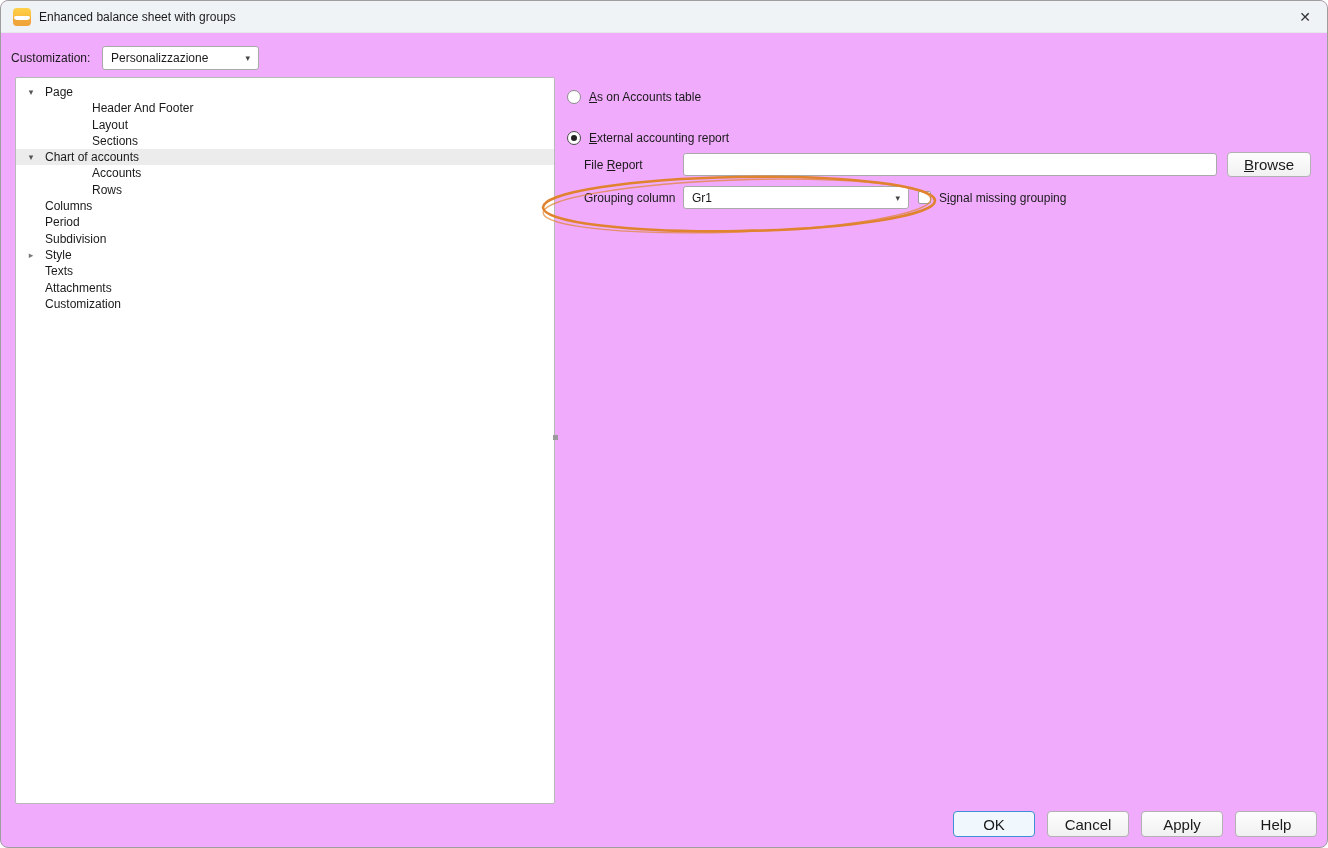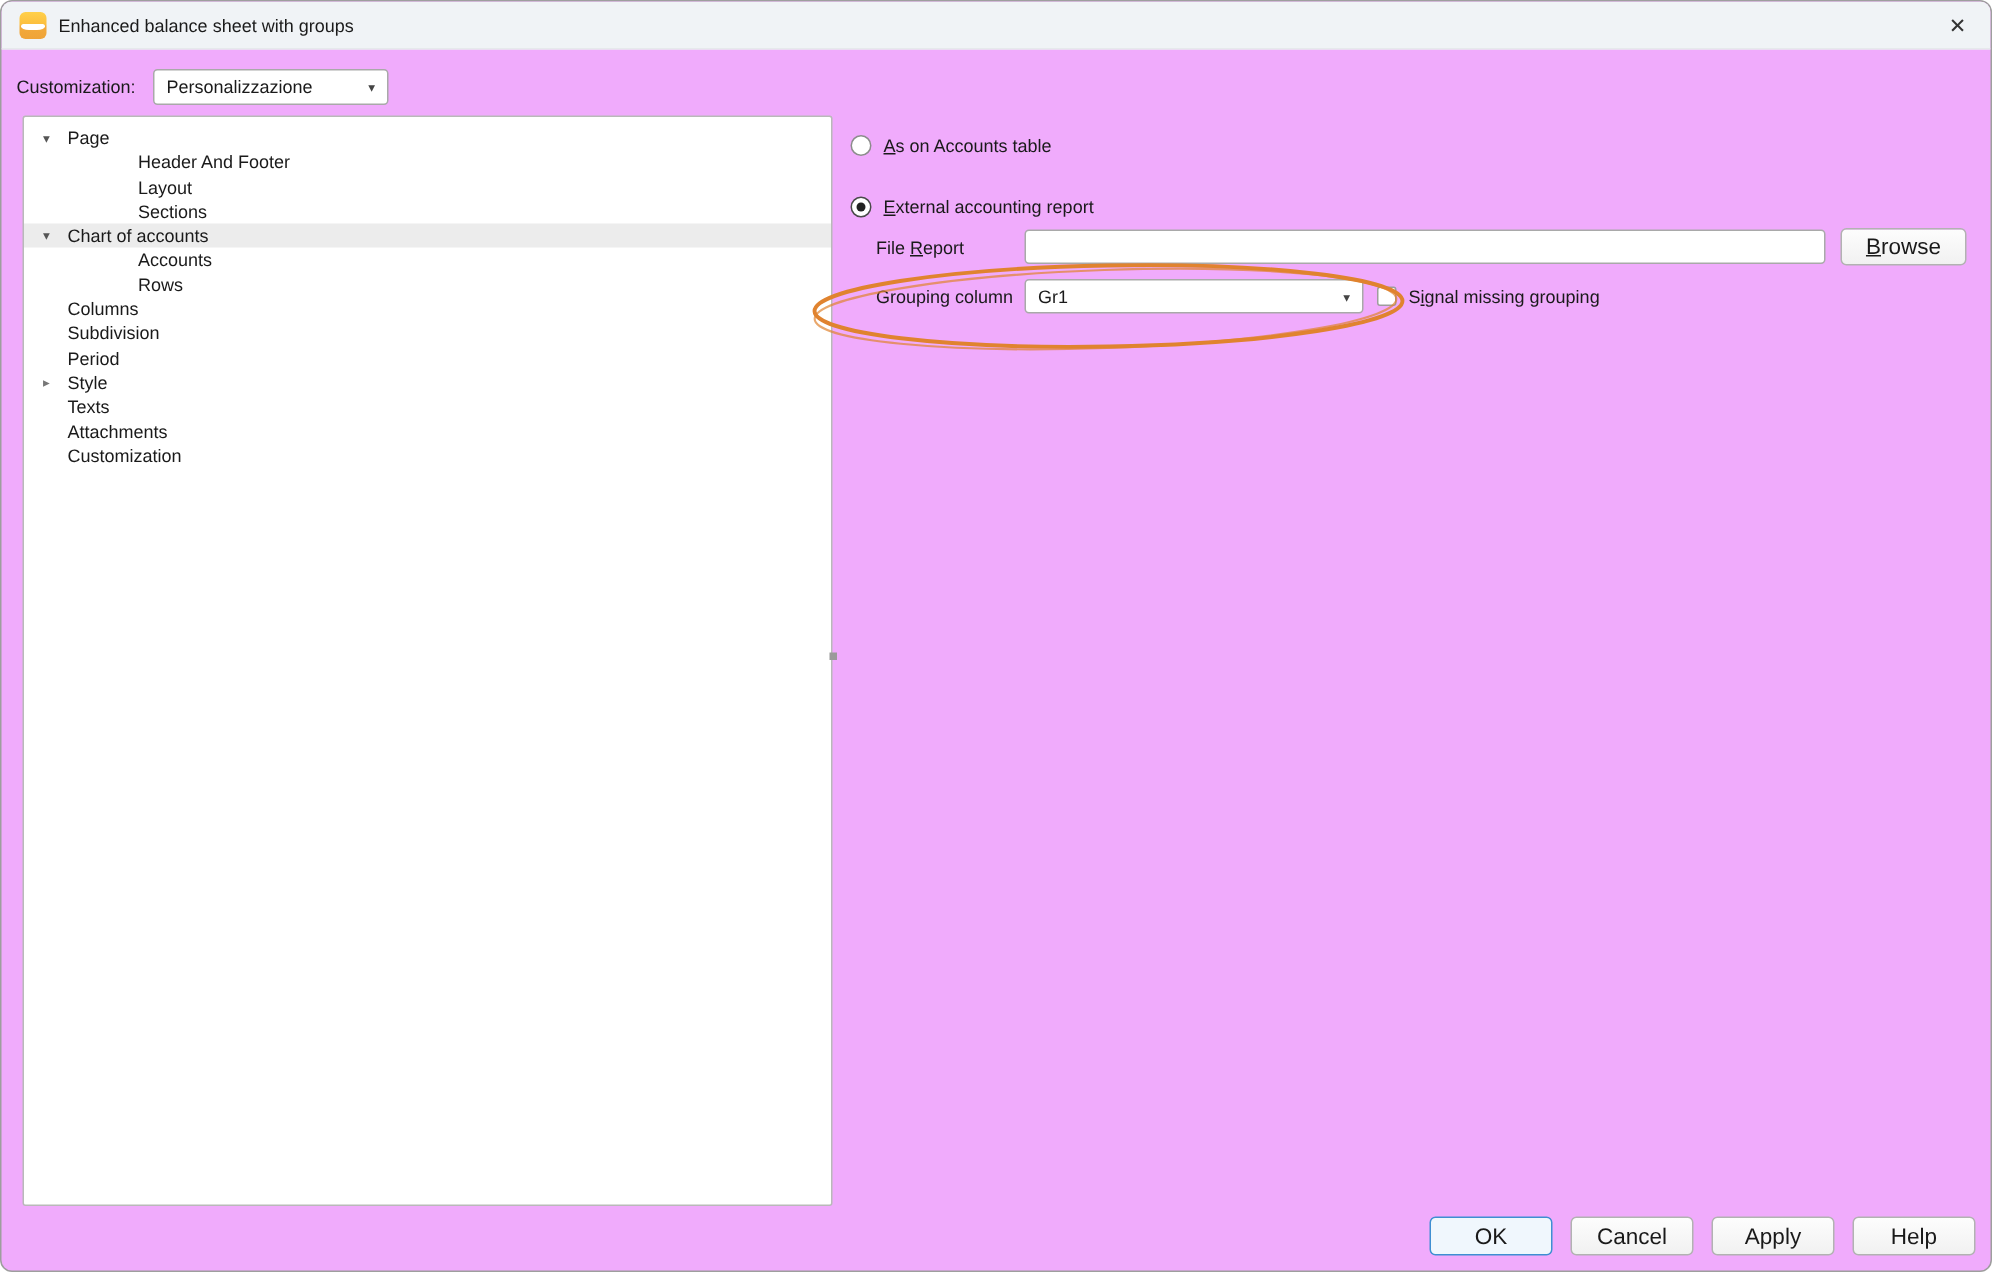--- a/index.html
+++ b/index.html
@@ -137,24 +137,24 @@
     <div class="tree-row lvl1">
       <span class="lbl">Accounts</span>
     </div>
     <div class="tree-row lvl1">
       <span class="lbl">Rows</span>
     </div>
     <div class="tree-row lvl0">
       <span class="lbl">Columns</span>
     </div>
     <div class="tree-row lvl0">
+      <span class="lbl">Period</span>
+    </div>
+    <div class="tree-row lvl0">
       <span class="lbl">Subdivision</span>
-    </div>
-    <div class="tree-row lvl0">
-      <span class="lbl">Period</span>
     </div>
     <div class="tree-row lvl0">
       <span class="arrow collapsed">▸</span>
       <span class="lbl">Style</span>
     </div>
     <div class="tree-row lvl0">
       <span class="lbl">Texts</span>
     </div>
     <div class="tree-row lvl0">
       <span class="lbl">Attachments</span>

